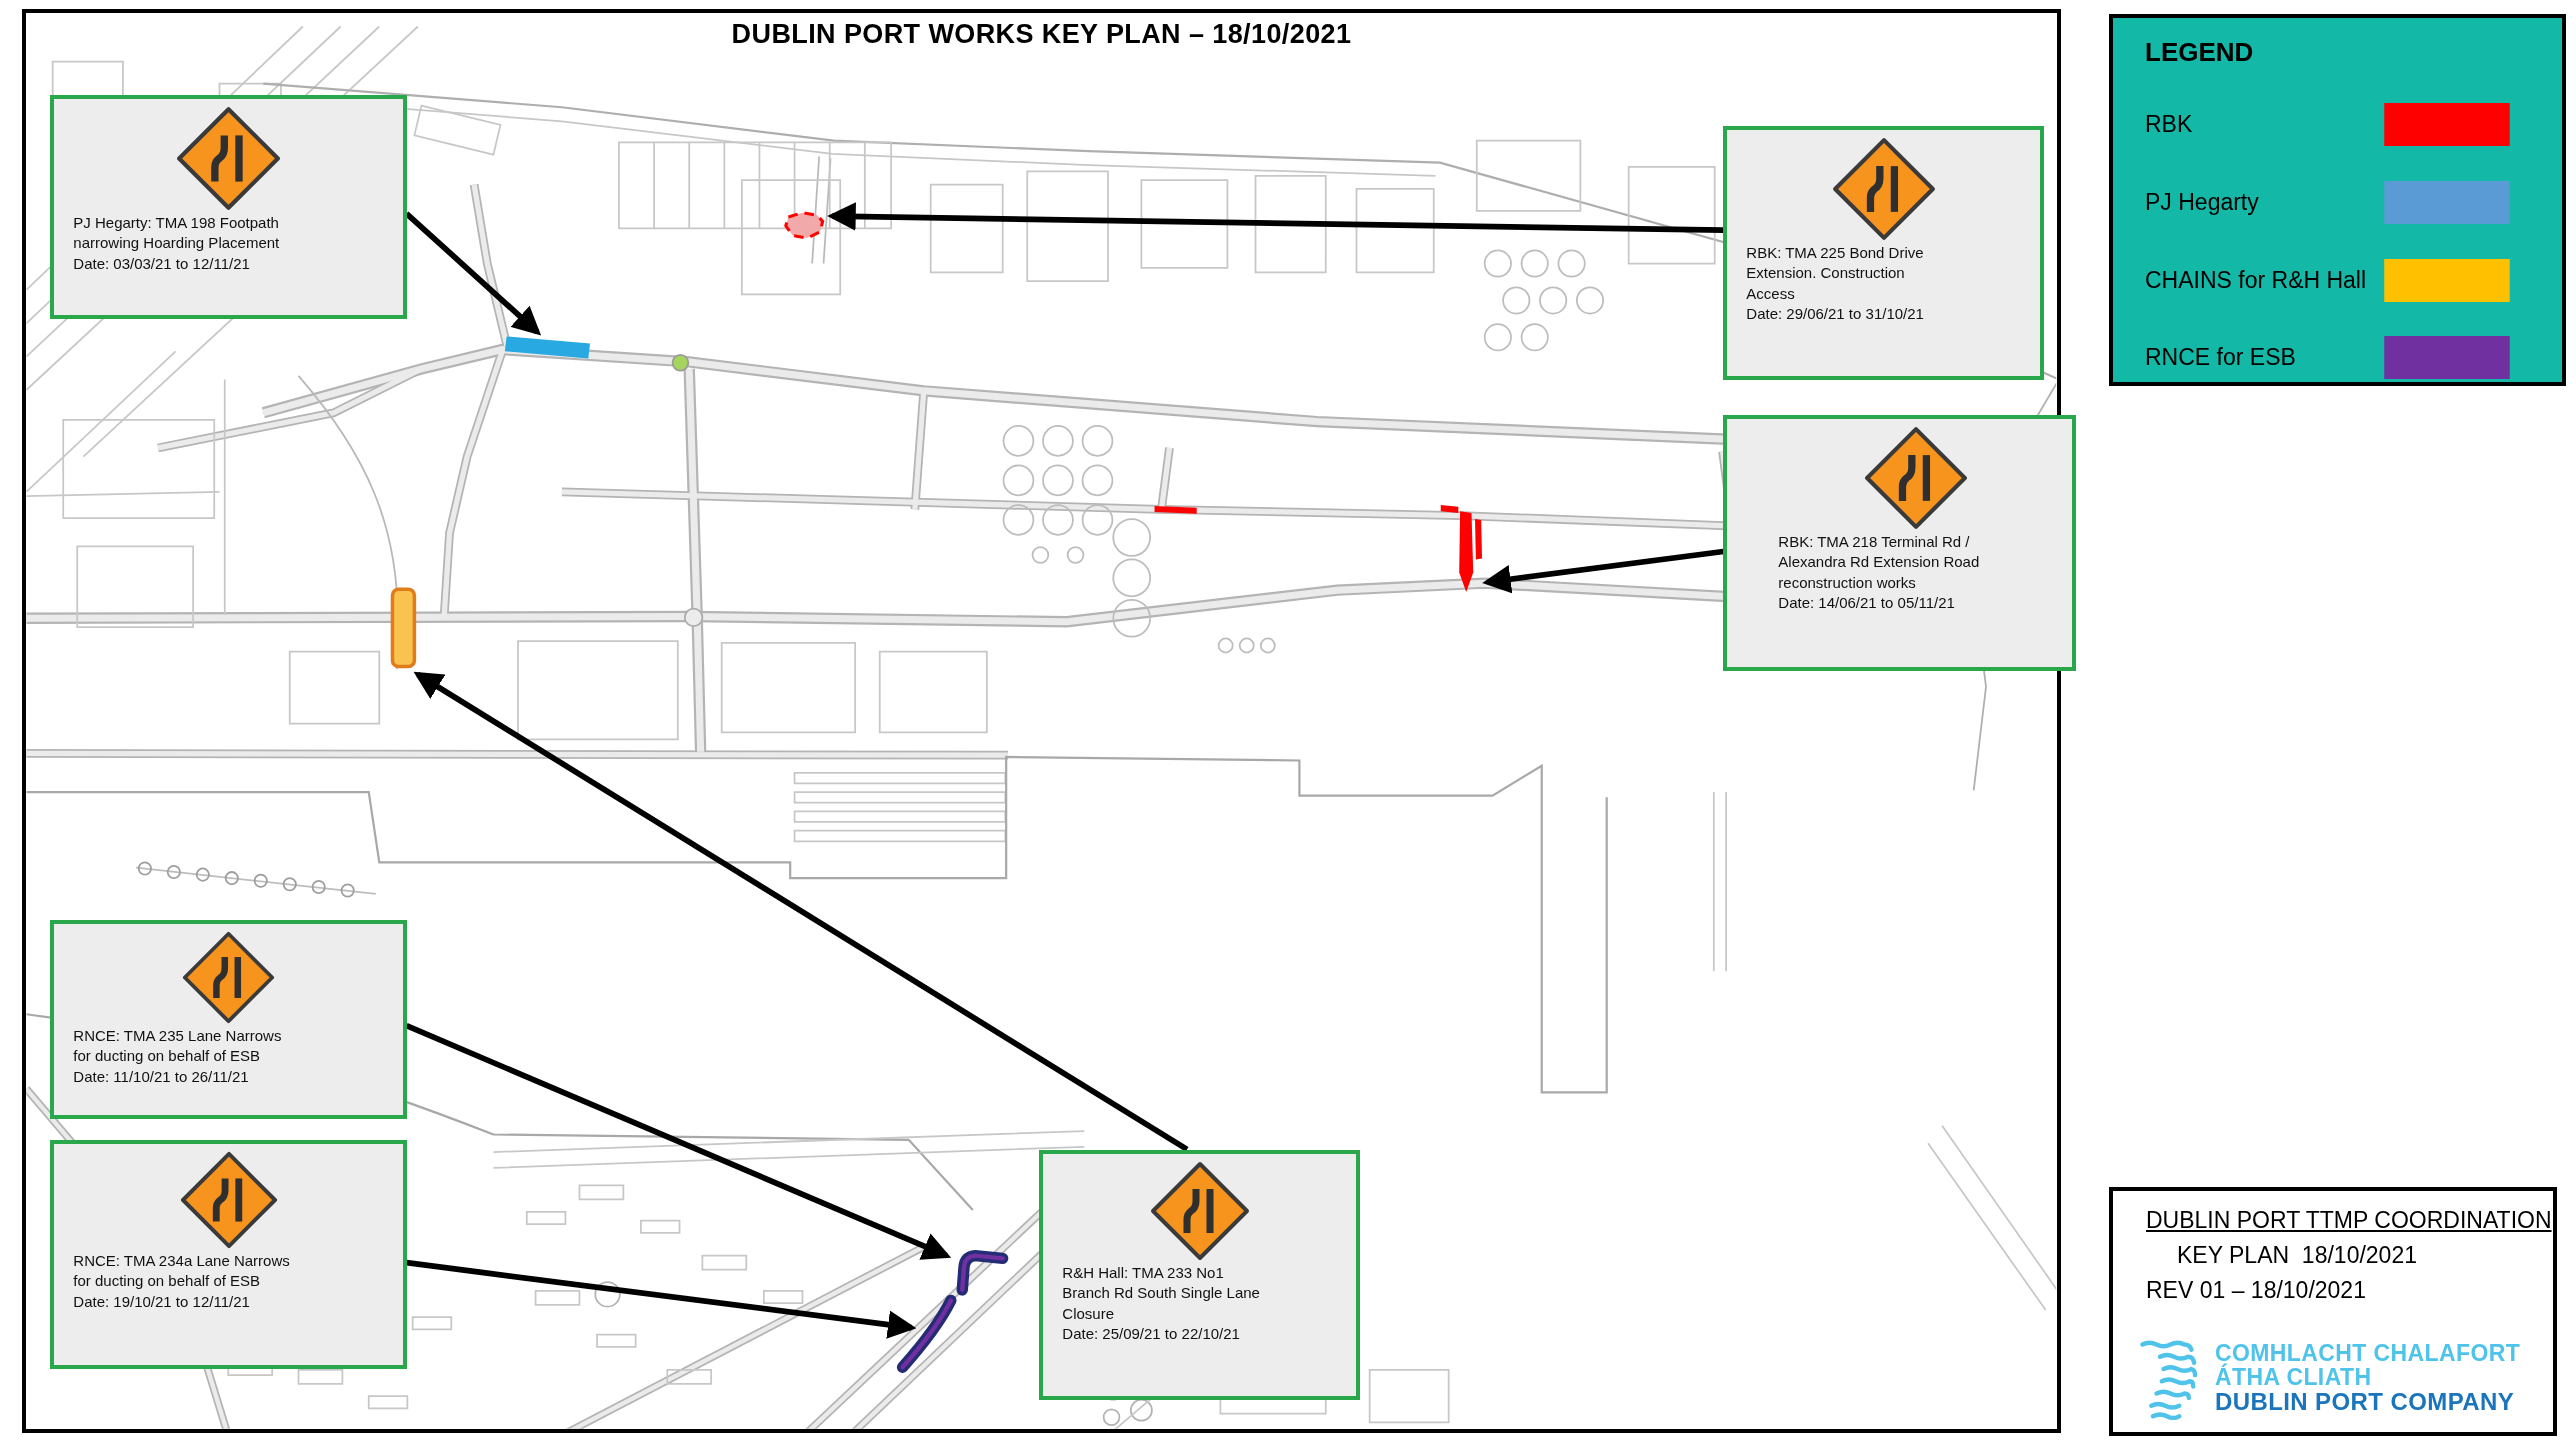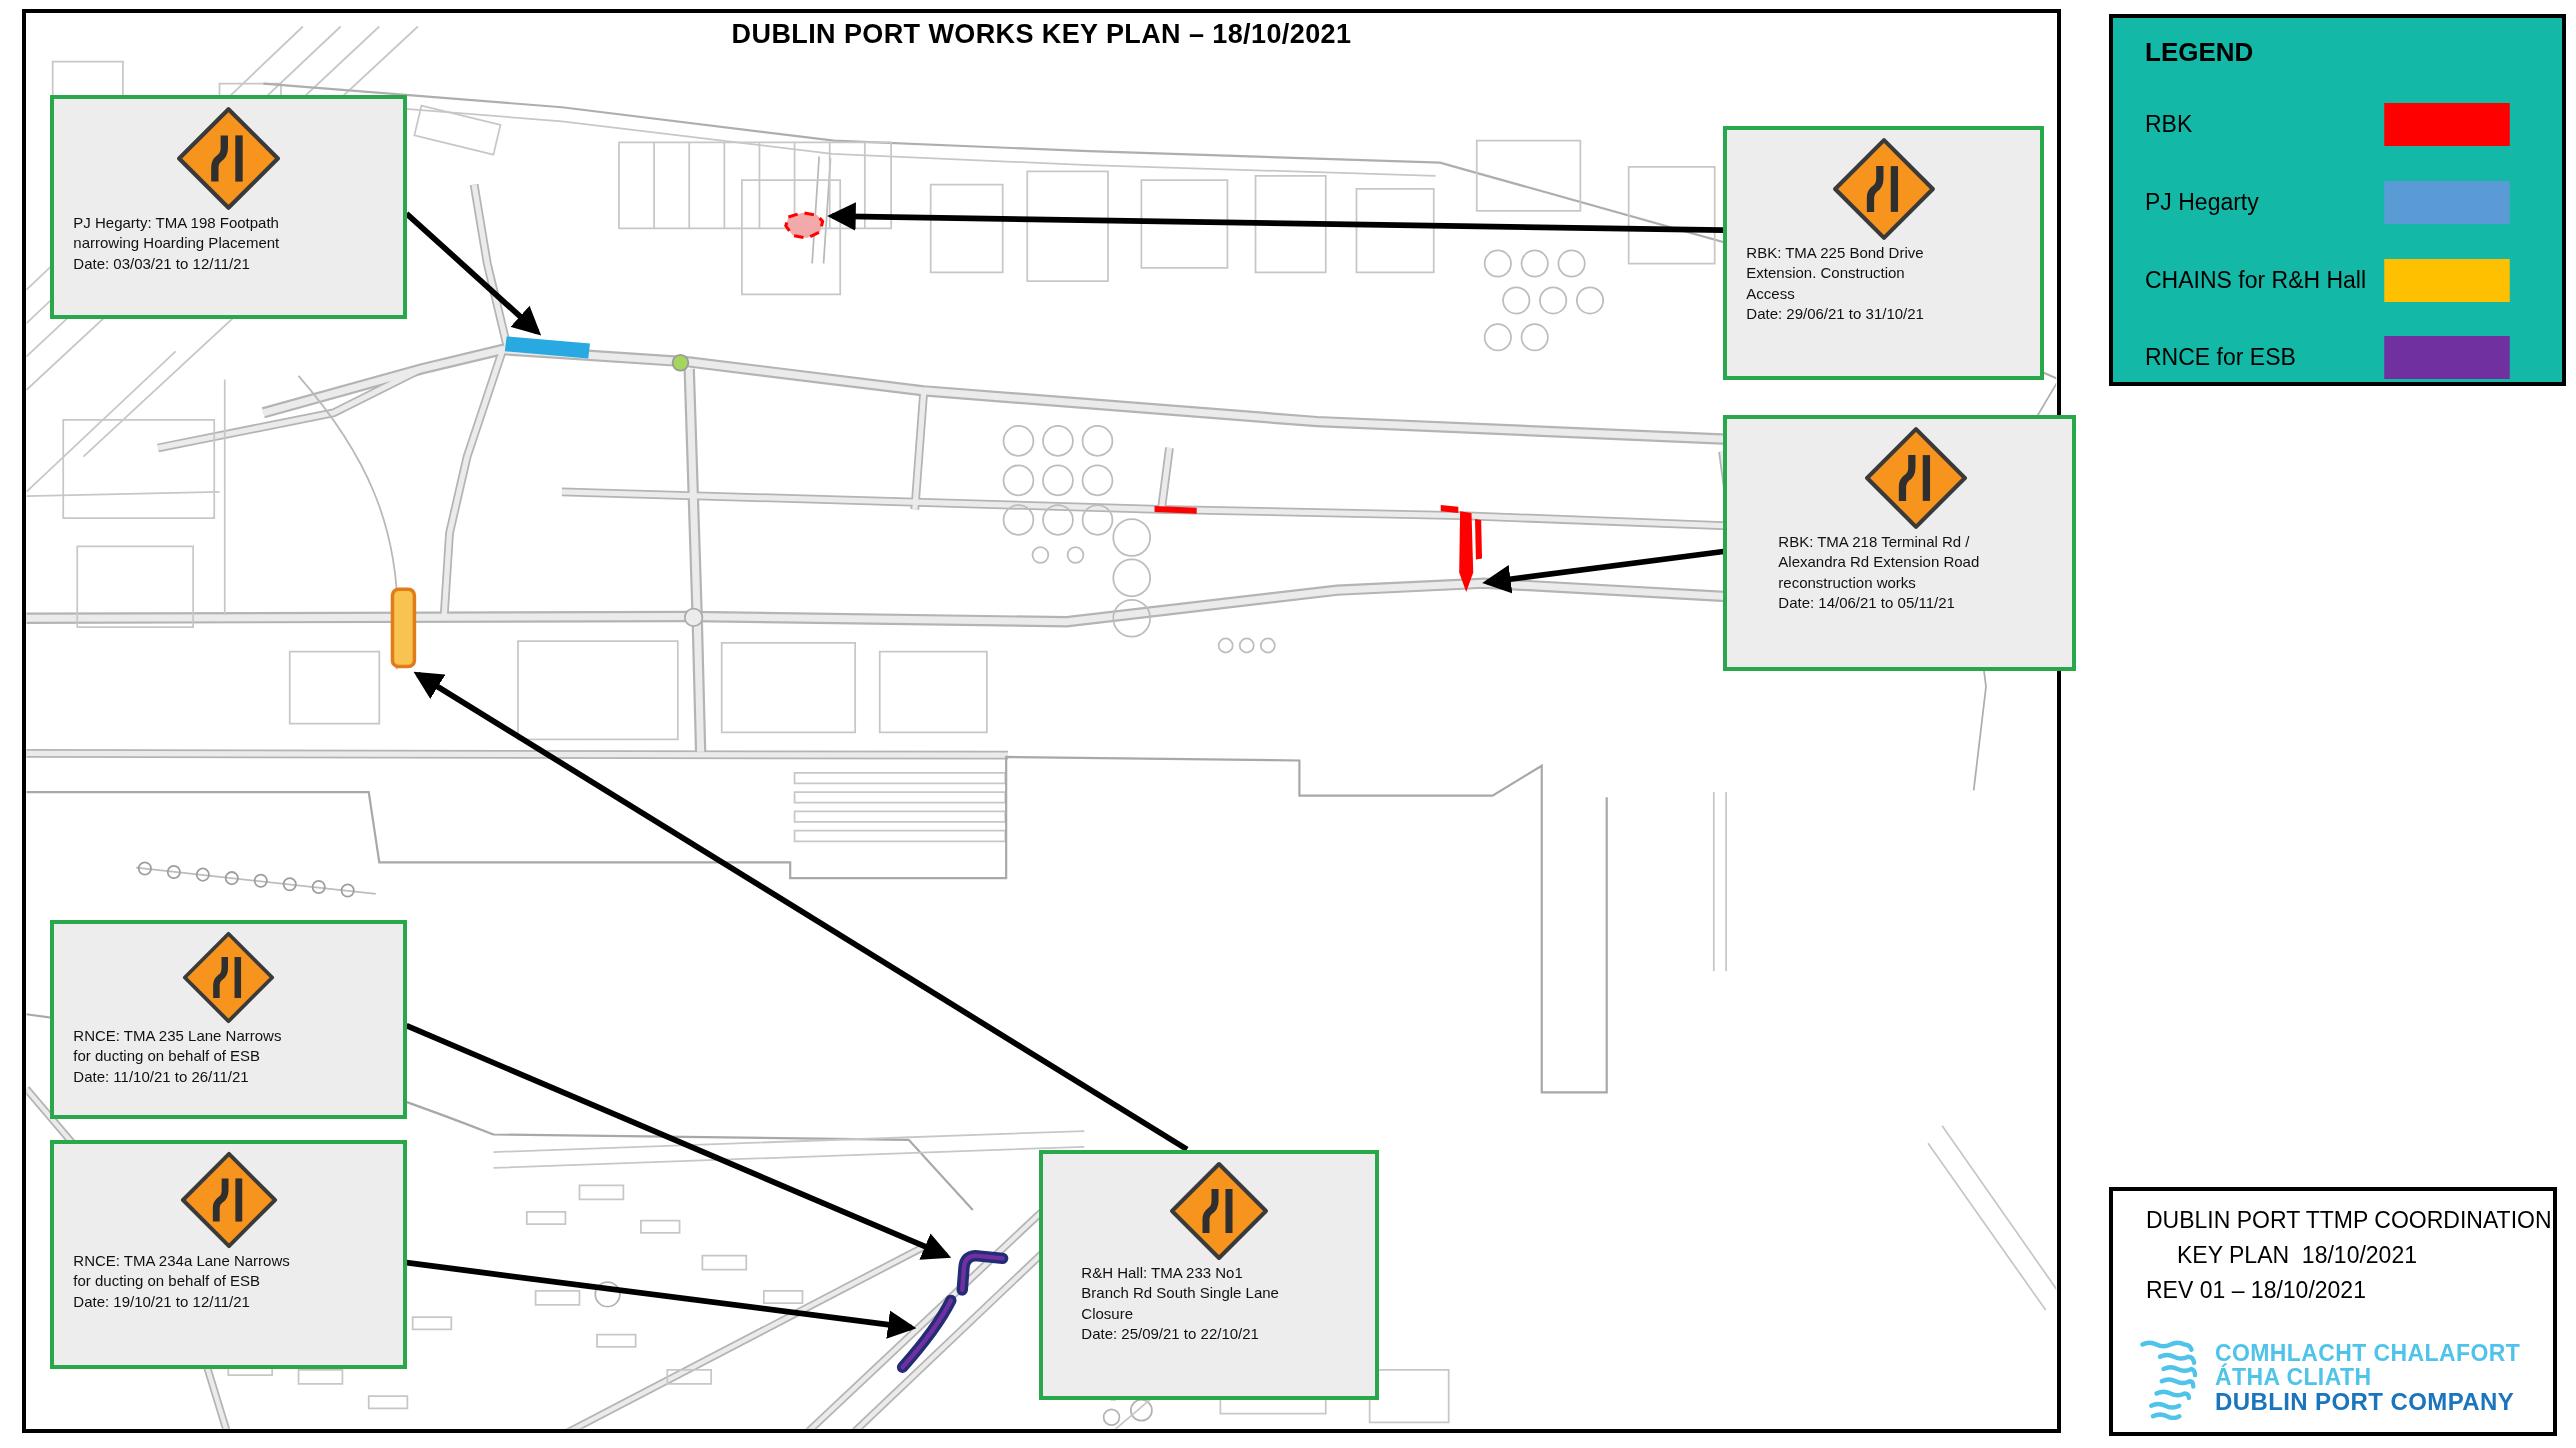--- a/index.html
+++ b/index.html
@@ -270,21 +270,21 @@
       <path d="M46,28 L46,40 Q46,47 41,50 Q37,53 37,58 L37,72" stroke="#2f2f2f" stroke-width="7" fill="none"></path>
       <path d="M60,28 L60,72" stroke="#2f2f2f" stroke-width="7" fill="none"></path>
     </svg>
     <div class="ctext">
       <div>RNCE: TMA 234a Lane Narrows</div>
       <div>for ducting on behalf of ESB</div>
       <div>Date: 19/10/21 to 12/11/21</div>
     </div>
   </div>
 
-  <div class="callout" style="left:1039px;top:1150px;width:313px;height:242px;padding-left:19px;">
+  <div class="callout" style="left:1039px;top:1150px;width:313px;height:242px;">
     <svg class="sign" width="100" height="100" viewBox="0 0 100 100">
       <polygon points="50,3 97,50 50,97 3,50" stroke="#3a3a3a" stroke-width="4" stroke-linejoin="round" fill="#F7941E"></polygon>
       <path d="M46,28 L46,40 Q46,47 41,50 Q37,53 37,58 L37,72" stroke="#2f2f2f" stroke-width="7" fill="none"></path>
       <path d="M60,28 L60,72" stroke="#2f2f2f" stroke-width="7" fill="none"></path>
     </svg>
     <div class="ctext">
       <div>R&amp;H Hall: TMA 233 No1</div>
       <div>Branch Rd South Single Lane</div>
       <div>Closure</div>
       <div>Date: 25/09/21 to 22/10/21</div>
@@ -313,21 +313,21 @@
     </div>
     <div class="legend-row" style="top:318px;">
       <span class="legend-label">RNCE for ESB</span>
       <svg class="legend-swatch" viewBox="0 0 143 49" width="126" height="43">
         <rect width="100%" height="100%" fill="#7030A0"></rect>
       </svg>
     </div>
   </div>
 
   <div class="title-block">
-    <div class="tb-line" style="top:16px;">DUBLIN PORT TTMP COORDINATION</div>
+    <div class="tb-line" style="top:16px;text-decoration:underline;">DUBLIN PORT TTMP COORDINATION</div>
     <div class="tb-line" style="top:51px;margin-left:31px;">KEY PLAN  18/10/2021</div>
     <div class="tb-line" style="top:86px;">REV 01 – 18/10/2021</div>
     <div class="dpc-logo">
       <svg class="dpc-waves" width="70" height="81" viewBox="0 0 80 92">
         <g fill="none" stroke-width="5" stroke-linecap="round" stroke="#4FC3EA">
           <path d="M4,6 Q12,2 20,6 T36,6 T52,6 Q58,6 60,12"></path>
           <path d="M24,20 Q32,16 40,20 T56,20 Q62,20 63,27"></path>
           <path d="M28,34 Q36,30 44,34 T60,34 Q64,35 64,41"></path>
           <path d="M26,48 Q34,44 42,48 T58,48 Q62,48 62,54"></path>
           <path d="M20,62 Q28,58 36,62 T52,62 Q57,62 57,67"></path>

